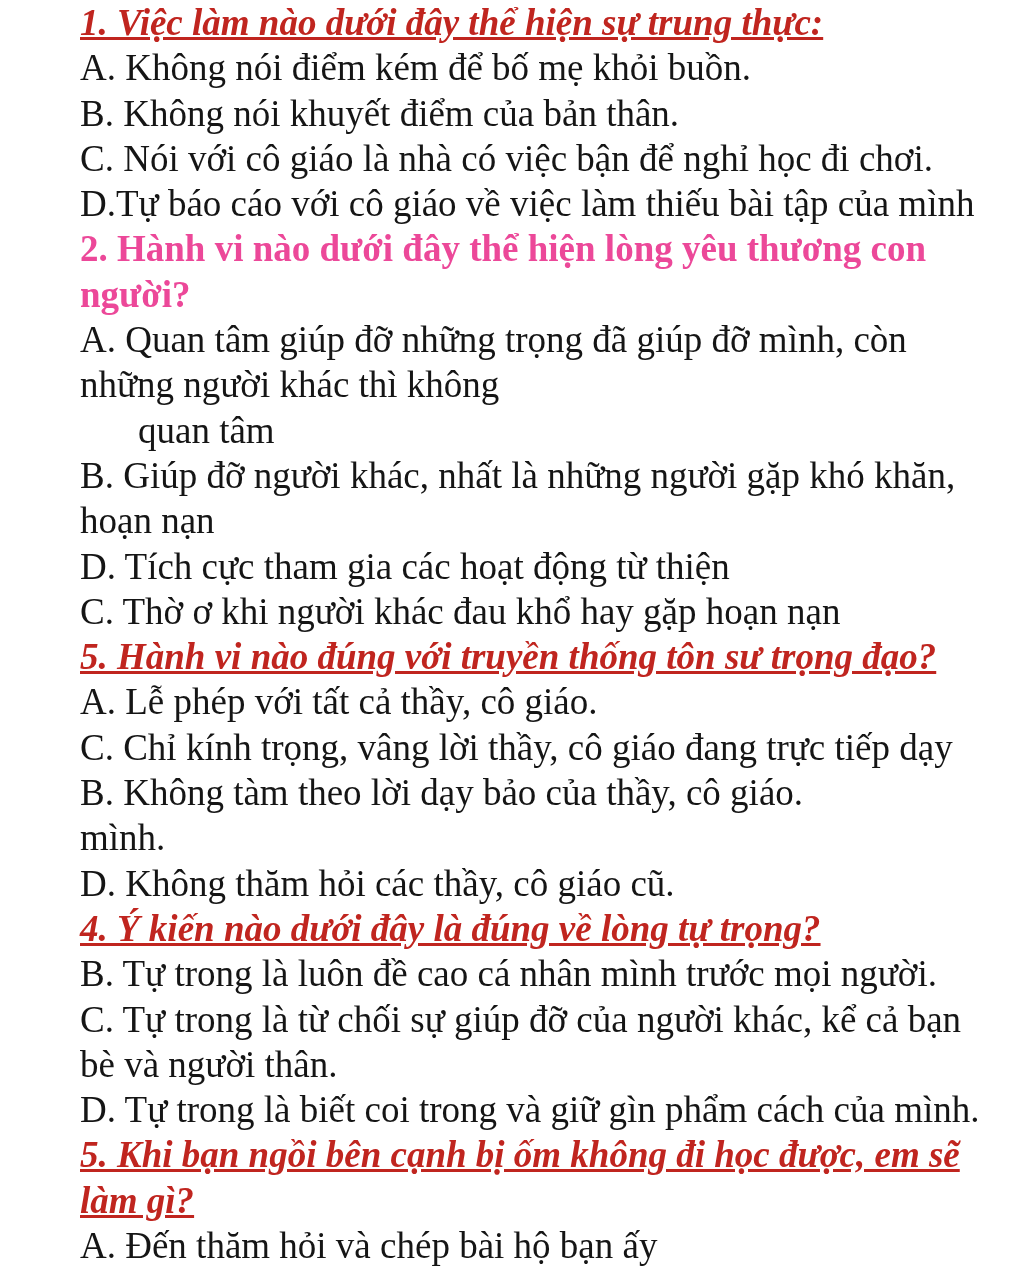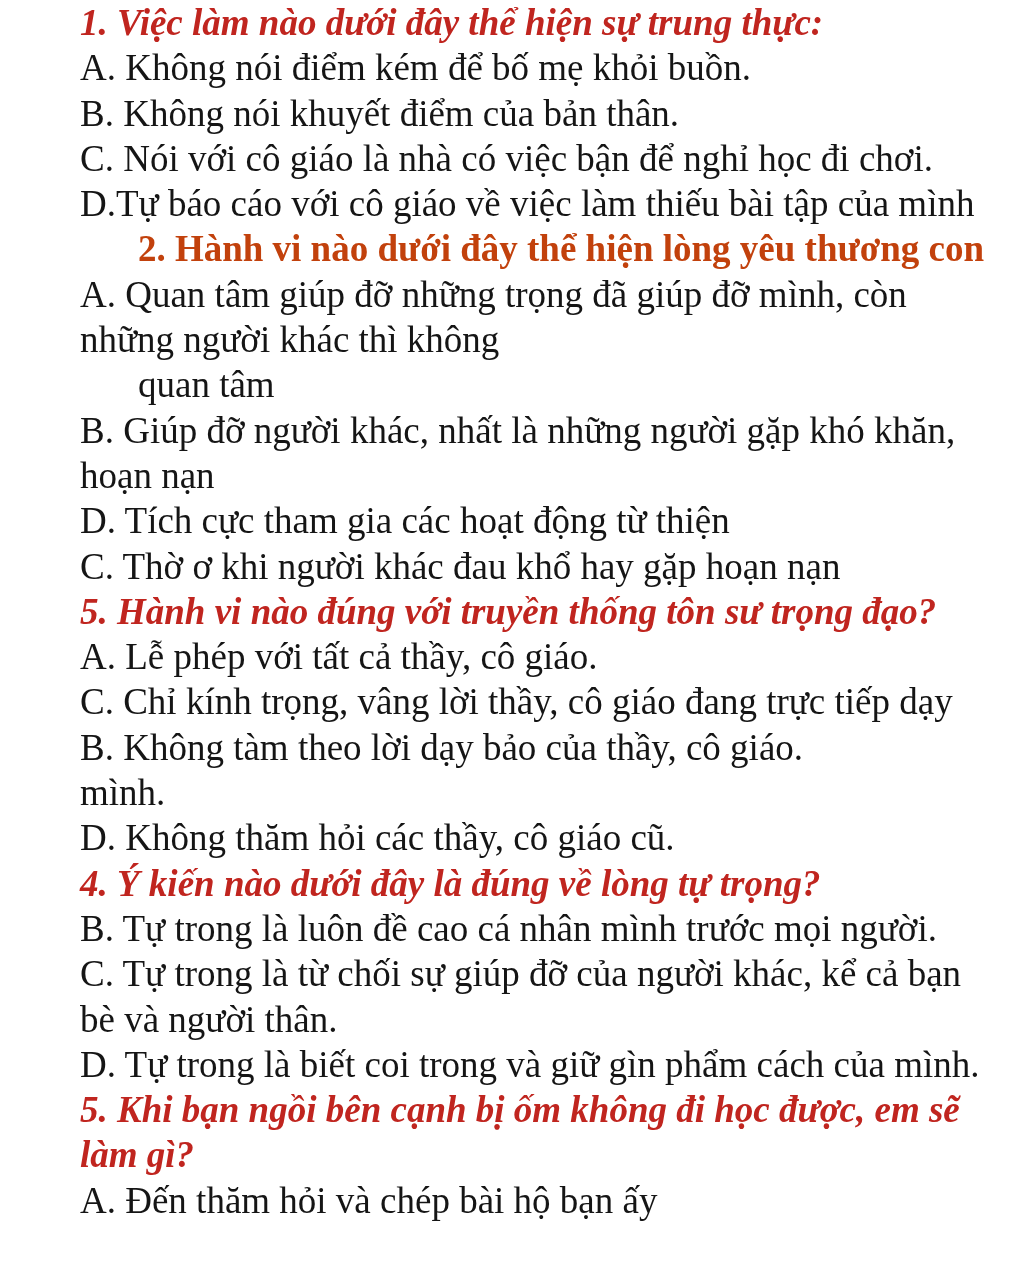--- a/index.html
+++ b/index.html
@@ -17,45 +17,46 @@
   .page {
     padding: 0 40px 0 80px;
     font-size: 37px;
     line-height: 45.3px;
     color: #151515;
   }
   .line {
     white-space: nowrap;
   }
   .q-red {
-    color: #c2410c;
+    color: #ec4899;
     font-weight: bold;
-    text-align: right;
   }
   .q-red-italic {
     color: #c0251f;
     font-weight: bold;
     font-style: italic;
+    text-decoration: underline;
   }
   .indent {
     padding-left: 58px;
   }
 </style>
 </head>
 <body>
 
 <div class="page">
 
   <div class="line q-red-italic">1. Việc làm nào dưới đây thể hiện sự trung thực:</div>
   <div class="line">A. Không nói điểm kém để bố mẹ khỏi buồn.</div>
   <div class="line">B. Không nói khuyết điểm của bản thân.</div>
   <div class="line">C. Nói với cô giáo là nhà có việc bận để nghỉ học đi chơi.</div>
   <div class="line">D.Tự báo cáo với cô giáo về việc làm thiếu bài tập của mình</div>
 
   <div class="line q-red">2. Hành vi nào dưới đây thể hiện lòng yêu thương con</div>
+  <div class="line q-red">người?</div>
   <div class="line">A. Quan tâm giúp đỡ những trọng đã giúp đỡ mình, còn</div>
   <div class="line">những người khác thì không</div>
   <div class="line indent">quan tâm</div>
   <div class="line">B. Giúp đỡ người khác, nhất là những người gặp khó khăn,</div>
   <div class="line">hoạn nạn</div>
   <div class="line">D. Tích cực tham gia các hoạt động từ thiện</div>
   <div class="line">C. Thờ ơ khi người khác đau khổ hay gặp hoạn nạn</div>
 
   <div class="line q-red-italic">5. Hành vi nào đúng với truyền thống tôn sư trọng đạo?</div>
   <div class="line">A. Lễ phép với tất cả thầy, cô giáo.</div>

